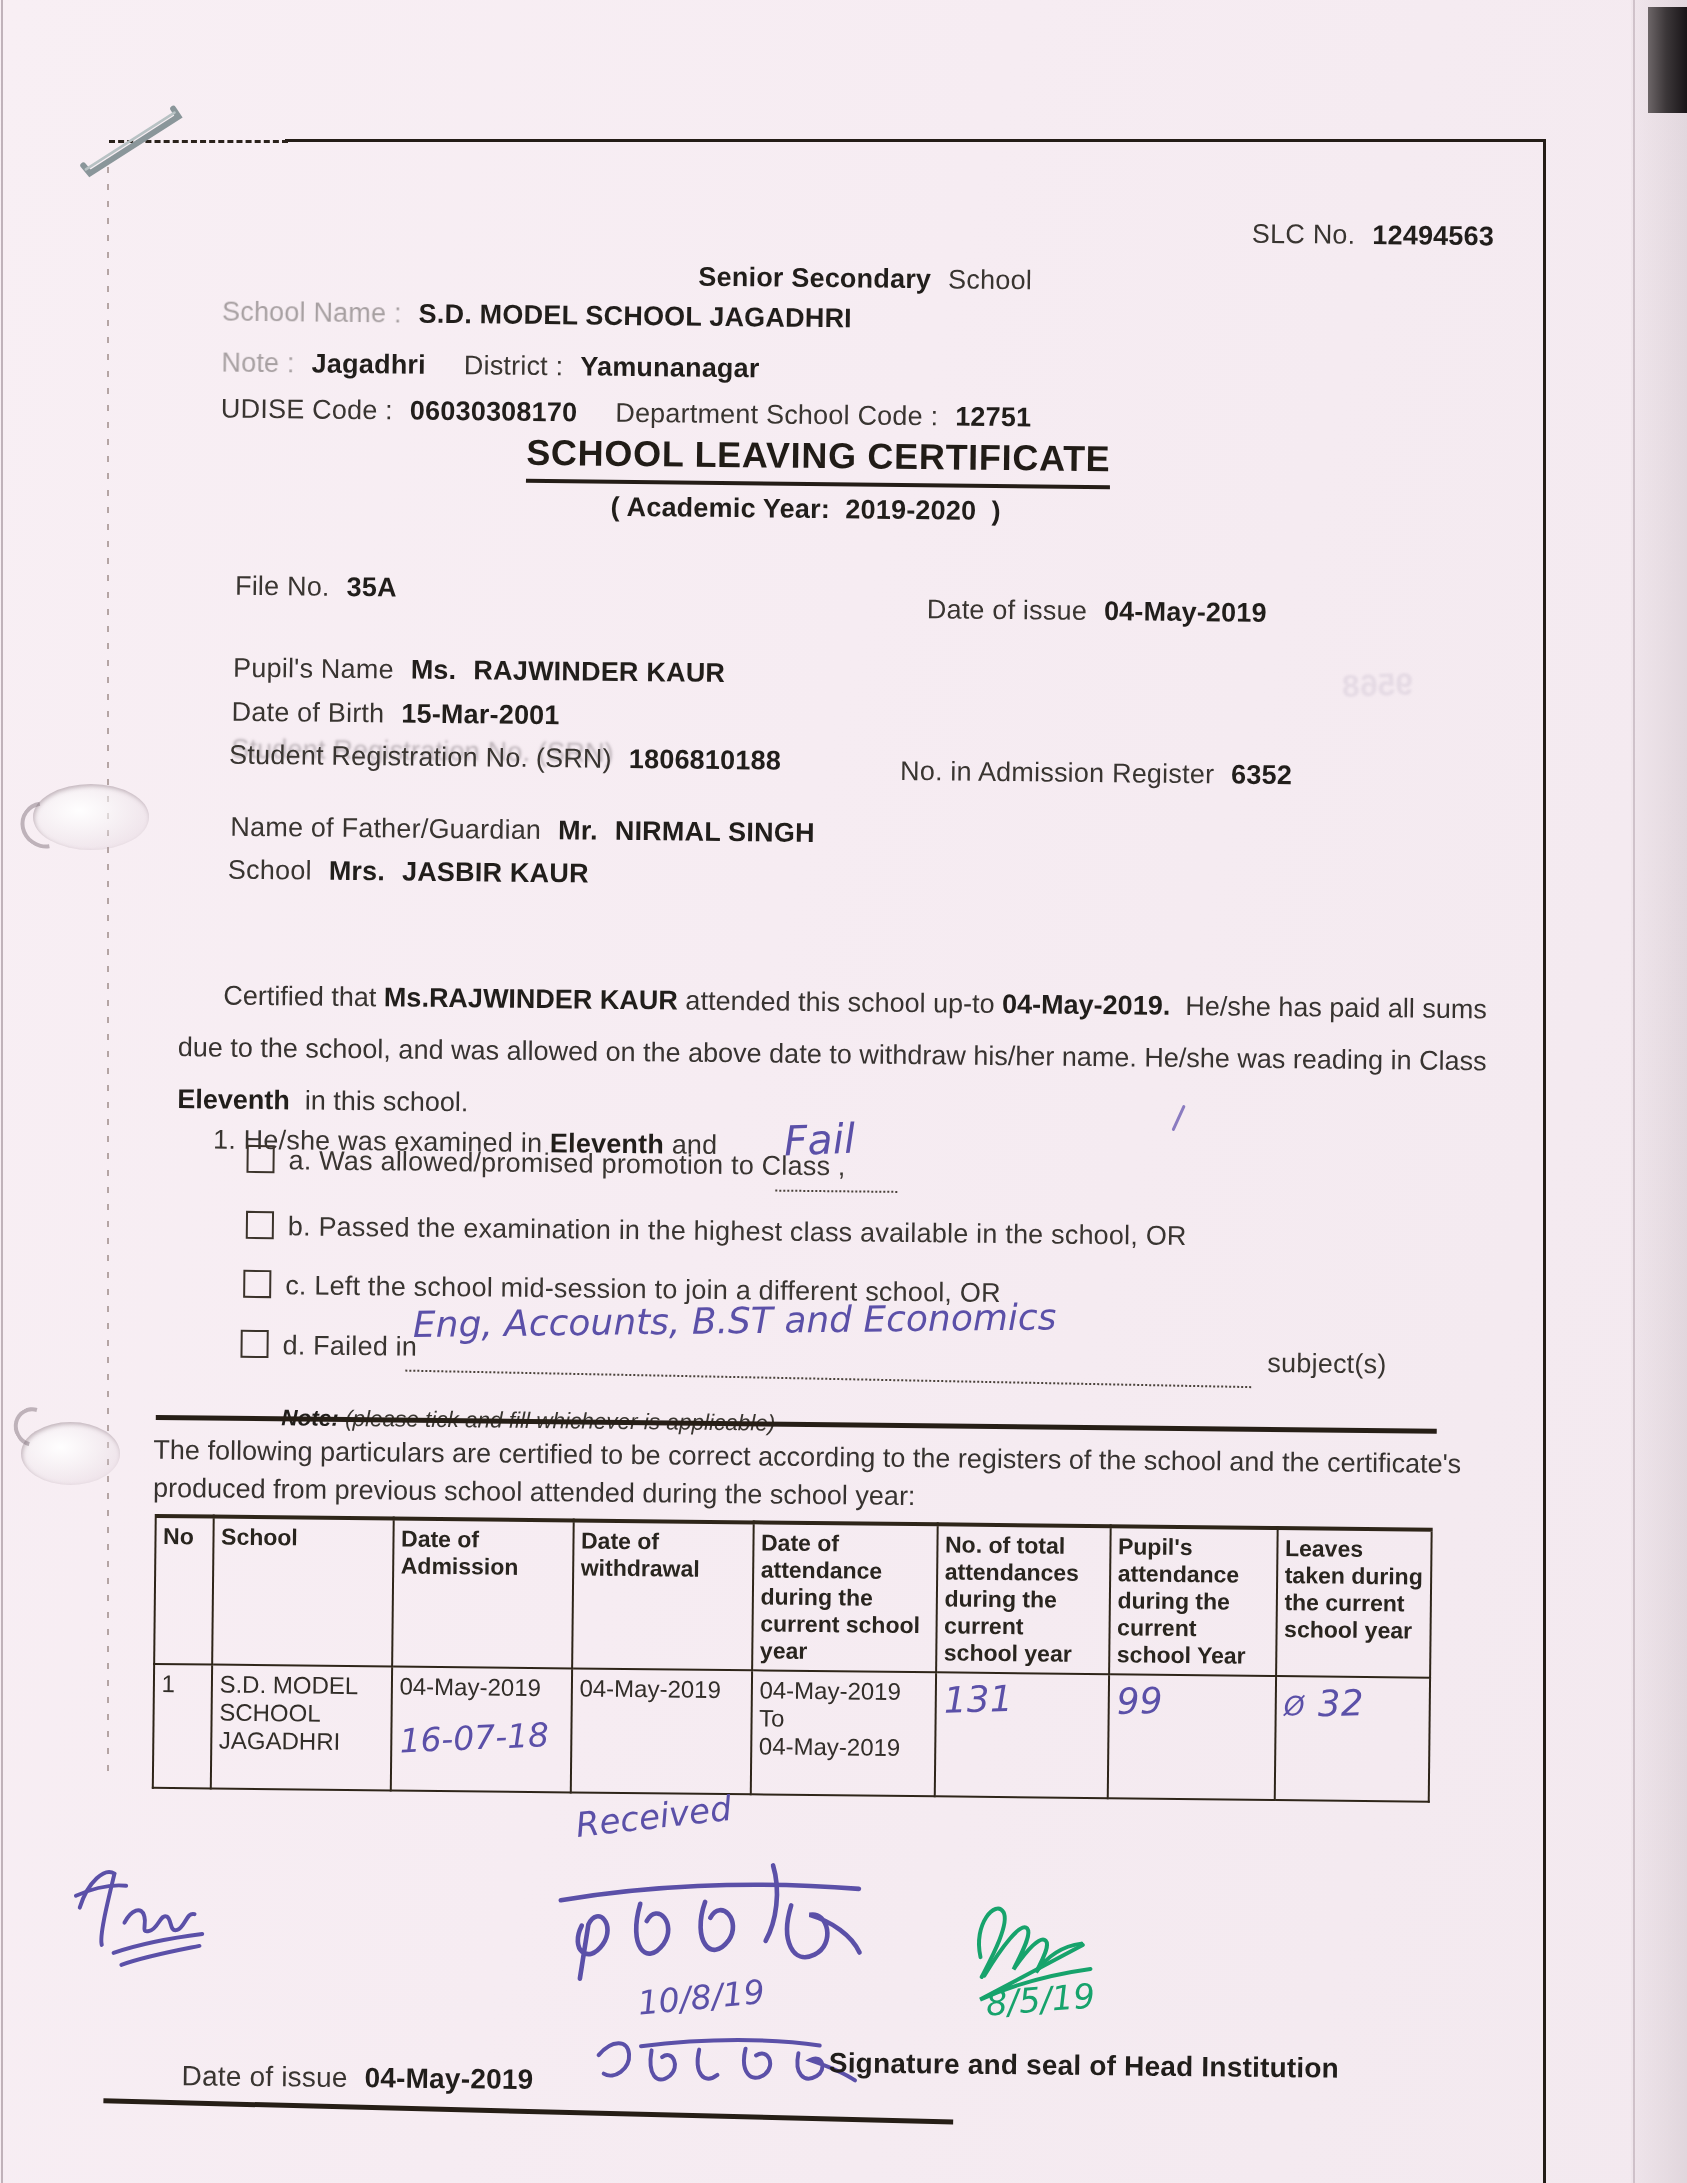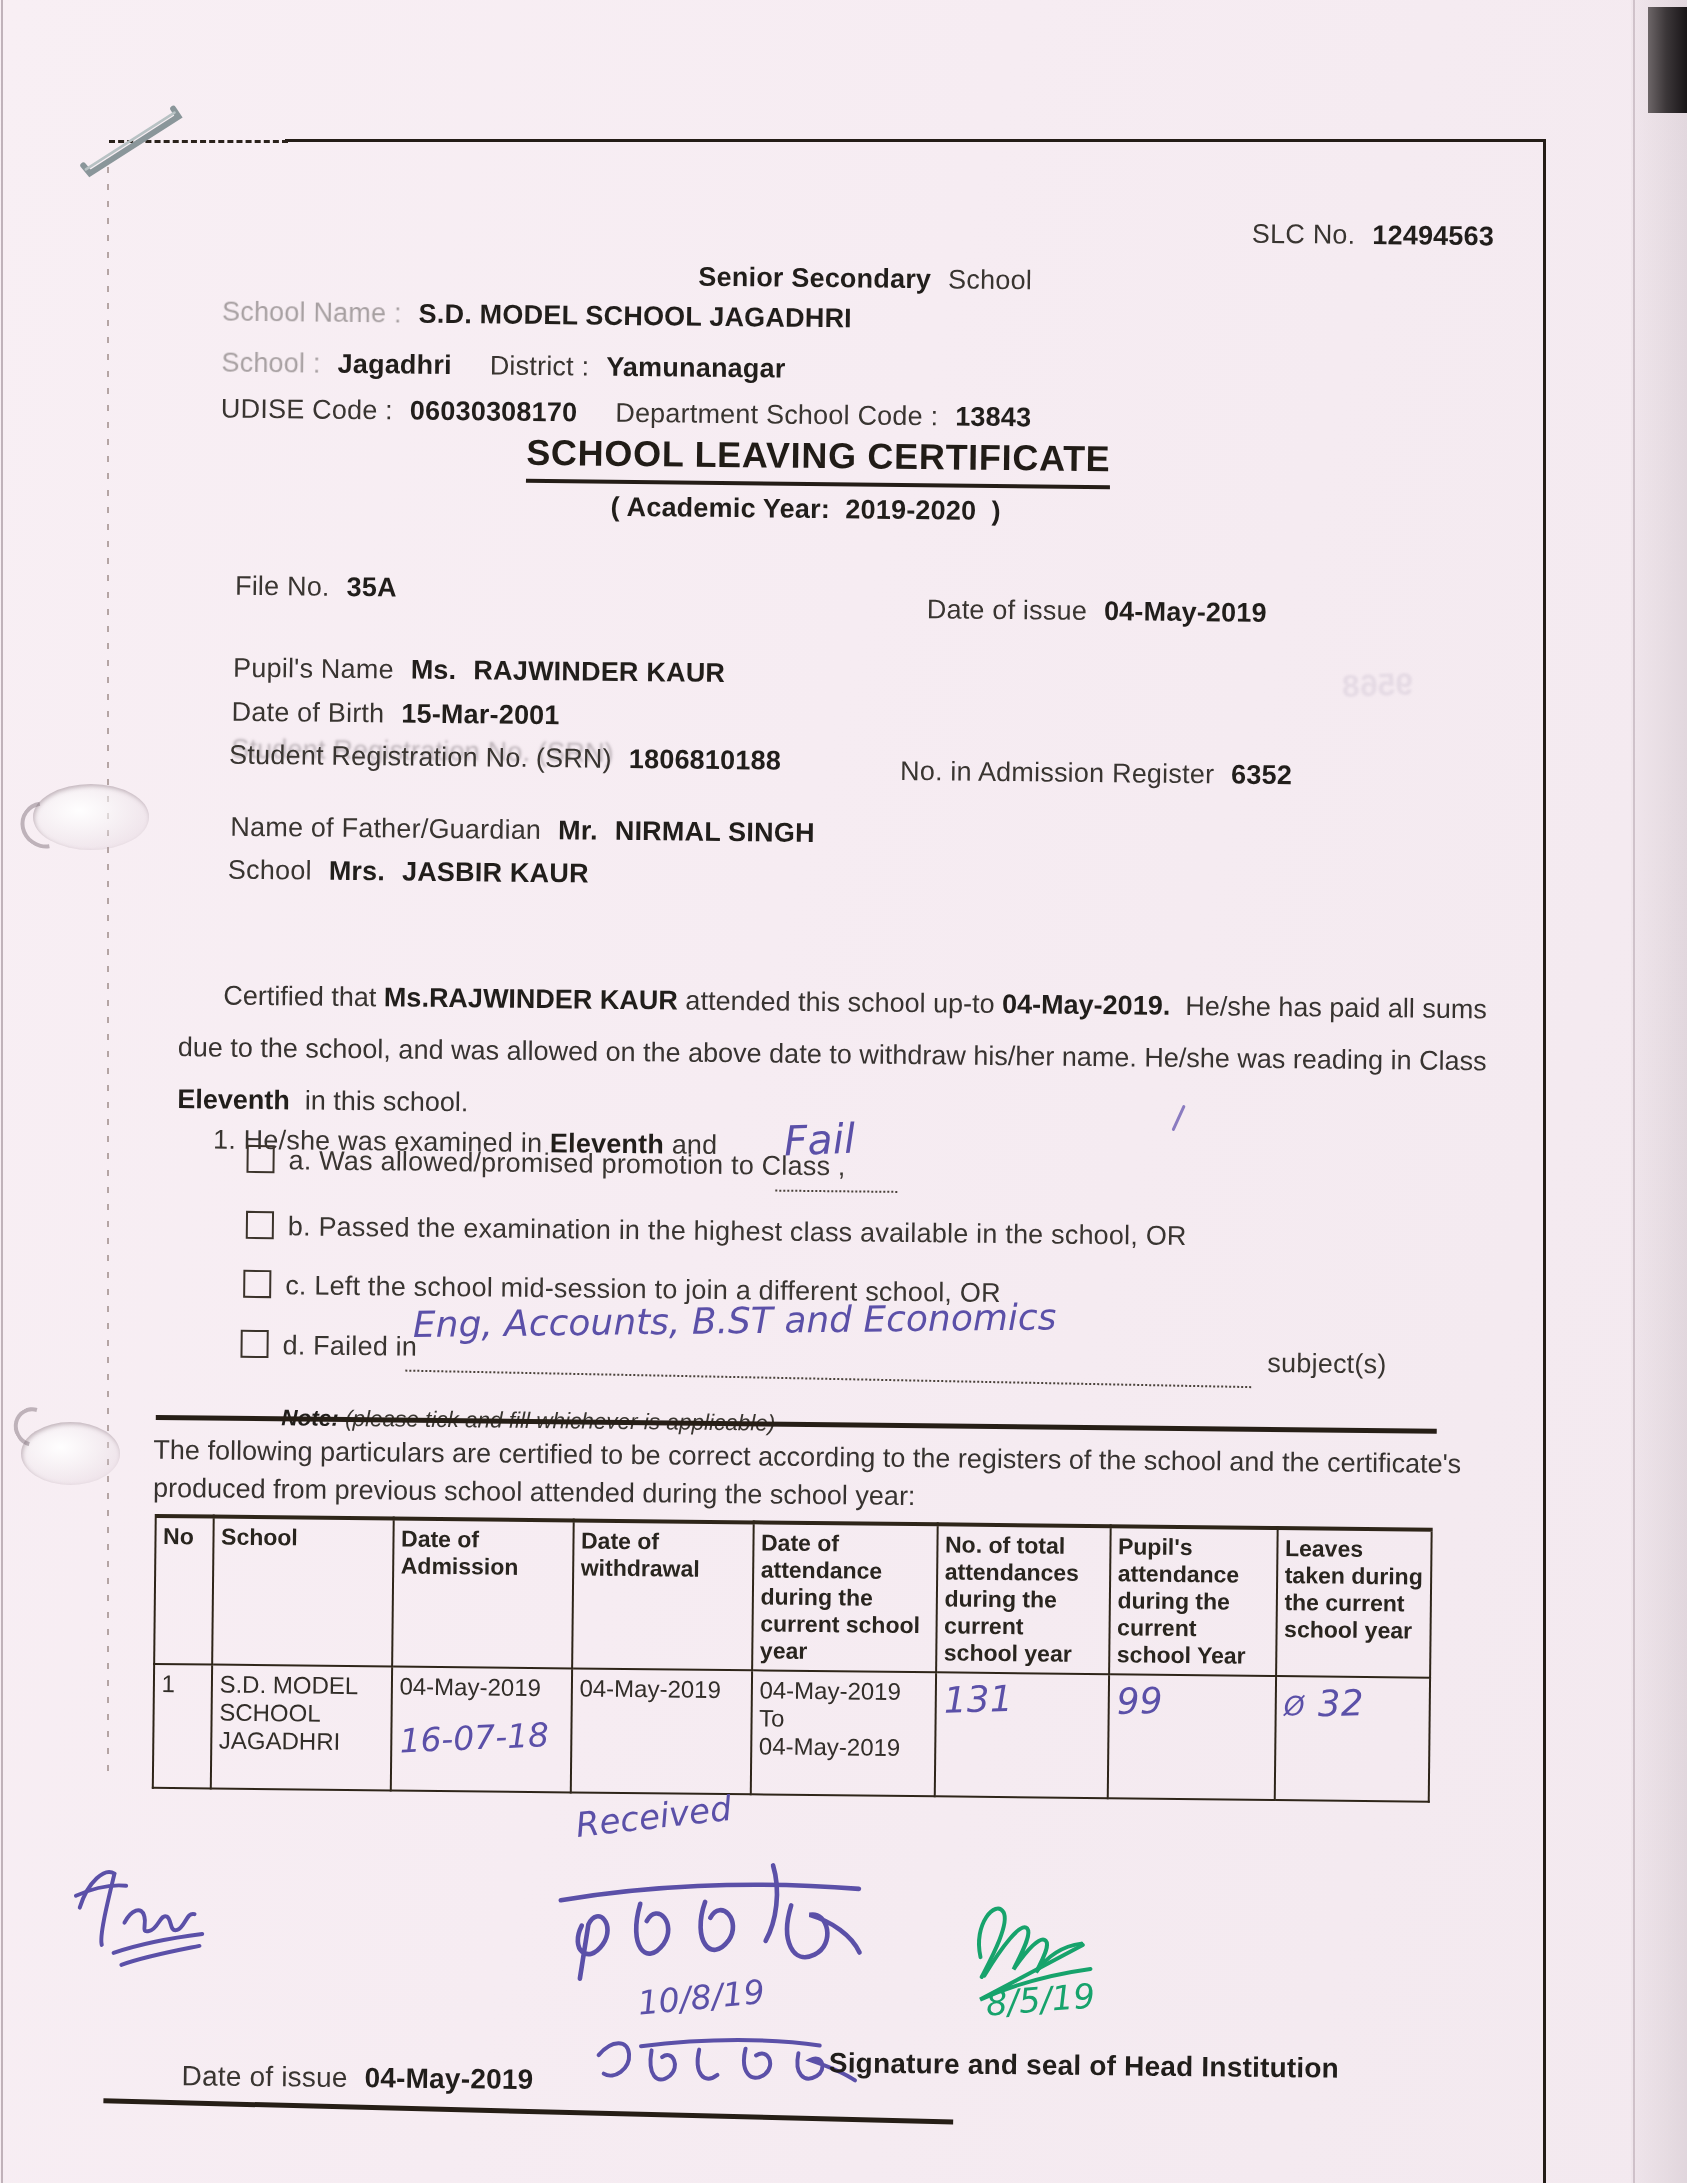--- a/index.html
+++ b/index.html
@@ -98,25 +98,25 @@
 
     <div class="t" style="left:653px;top:225px;">
       <span class="b">Senior Secondary</span><span class="gap2"></span><span>School</span>
     </div>
 
     <div class="t" style="left:177px;top:265px;">
       <span class="faded">School Name :</span><span class="gap2"></span><span class="b">S.D. MODEL SCHOOL JAGADHRI</span>
     </div>
 
     <div class="t" style="left:177px;top:316px;">
-      <span class="faded">School :</span><span class="gap2"></span><span class="b">Jagadhri</span><span class="gap"></span><span>District :</span><span class="gap2"></span><span class="b">Yamunanagar</span>
+      <span class="faded">Note :</span><span class="gap2"></span><span class="b">Jagadhri</span><span class="gap"></span><span>District :</span><span class="gap2"></span><span class="b">Yamunanagar</span>
     </div>
 
     <div class="t" style="left:177px;top:362px;">
-      <span>UDISE Code :</span><span class="gap2"></span><span class="b">06030308170</span><span class="gap"></span><span>Department School Code :</span><span class="gap2"></span><span class="b">13843</span>
+      <span>UDISE Code :</span><span class="gap2"></span><span class="b">06030308170</span><span class="gap"></span><span>Department School Code :</span><span class="gap2"></span><span class="b">12751</span>
     </div>
 
     <div class="title">SCHOOL LEAVING CERTIFICATE</div>
     <div class="t b" style="left:614px;top:487px;font-size:27px;">( Academic Year:  2019-2020  )</div>
 
     <div class="t" style="left:193px;top:539px;">
       <span>File No.</span><span class="gap2"></span><span class="b">35A</span>
     </div>
     <div class="t" style="left:885px;top:555px;">
       <span>Date of issue</span><span class="gap2"></span><span class="b">04-May-2019</span>

